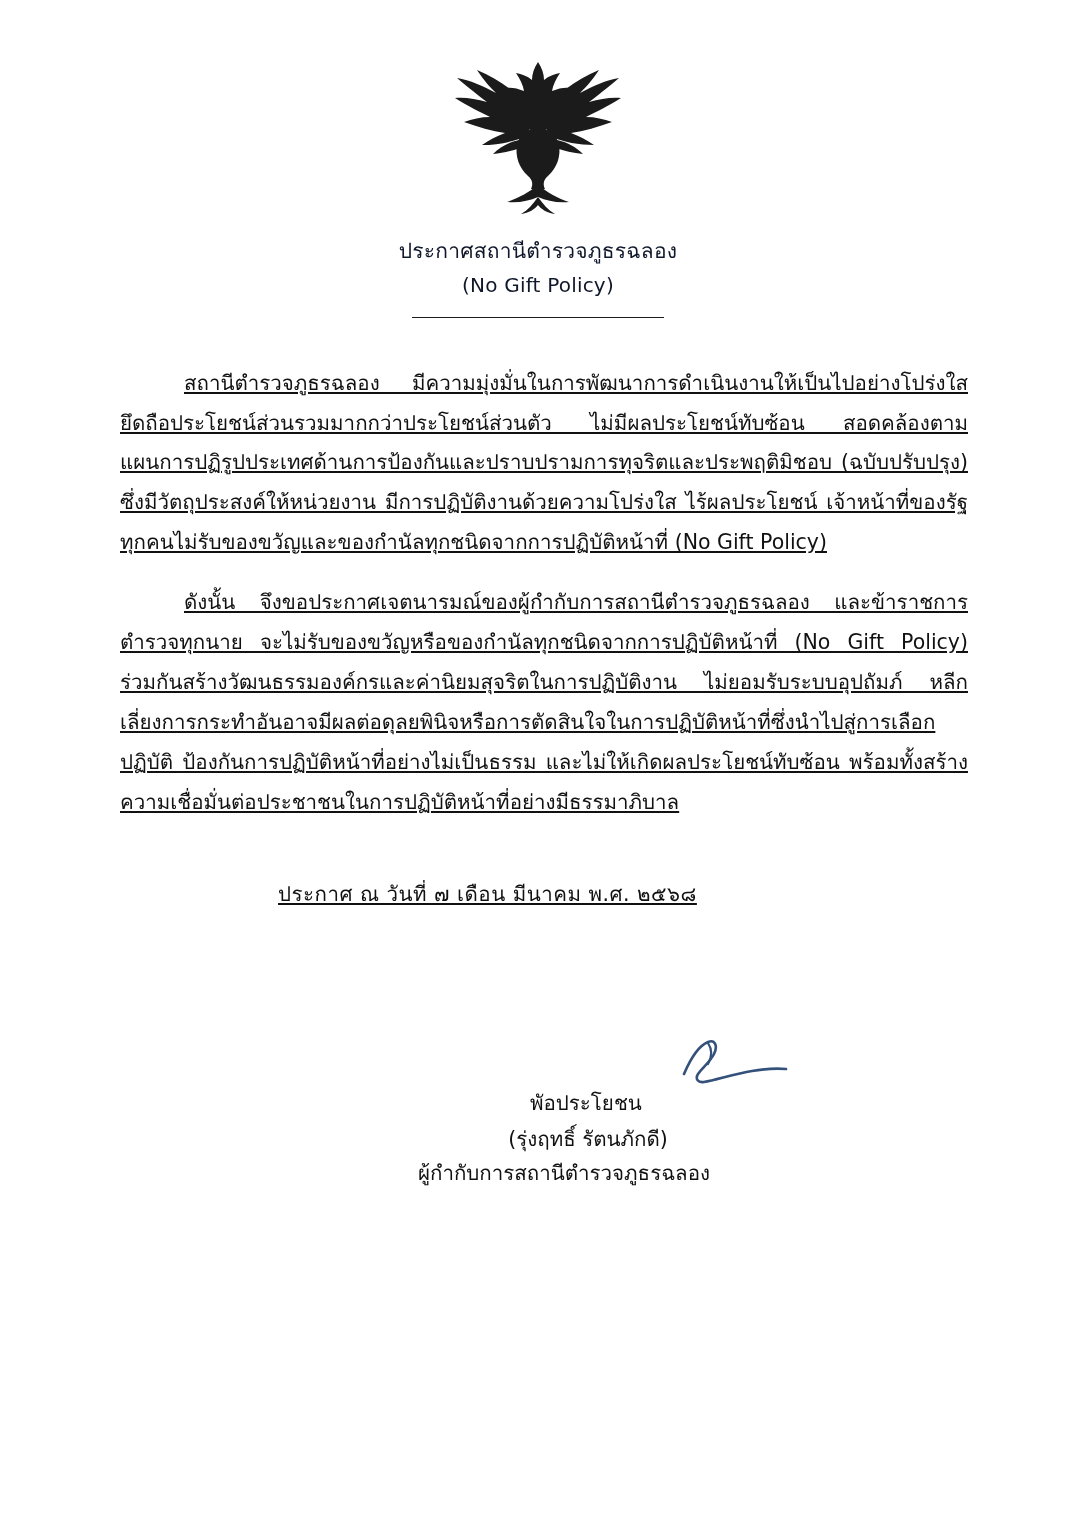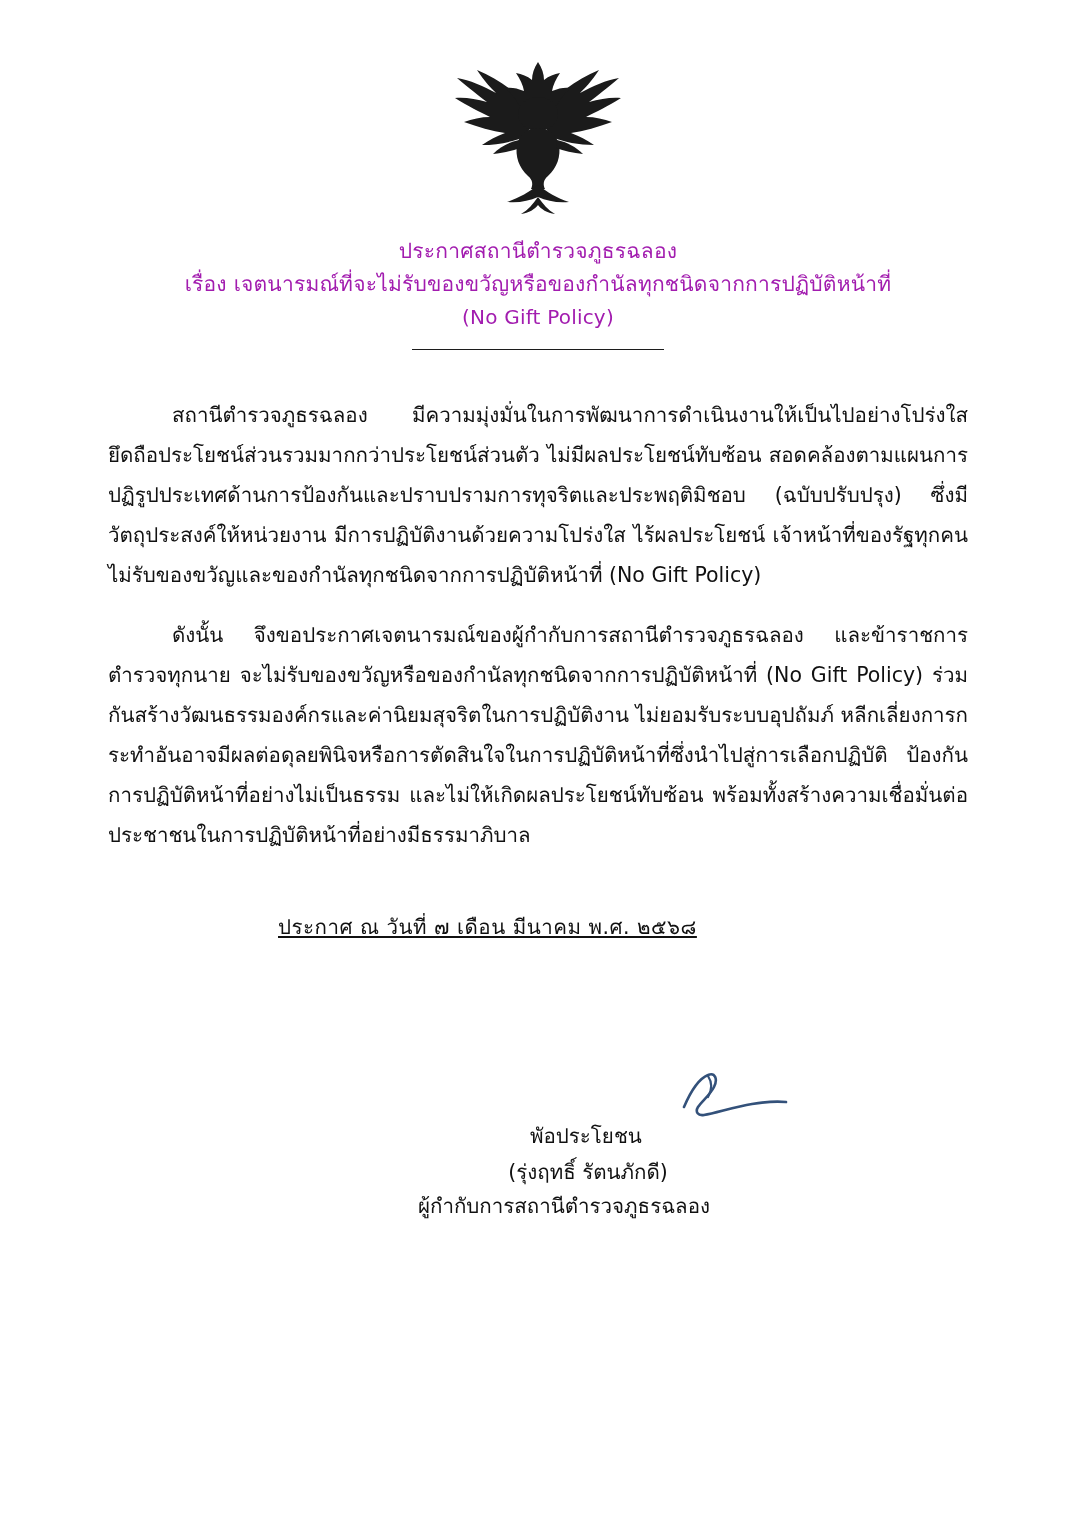--- a/index.html
+++ b/index.html
@@ -38,21 +38,21 @@
 
   
   .heading {
     text-align: center;
     margin-top: 18px;
     line-height: 1.55;
   }
   .heading .line {
     font-size: 21px;
     letter-spacing: 0.2px;
-    color: #a21caf;
+    color: #0f172a;
     display: block;
   }
   .heading .line.sub-en {
     font-size: 20px;
     margin-top: 2px;
   }
   .rule-wrap {
     display: flex;
     justify-content: center;
     margin-top: 16px;
@@ -66,22 +66,23 @@
   
   .body-text {
     margin: 46px 108px 0 108px;
     font-size: 20.5px;
     line-height: 1.95;
     text-align: justify;
     text-justify: inter-word;
     color: #111;
   }
   .body-text p {
-    margin: 0 0 6px 0;
+    margin: 0 0 6px 12px;
     text-indent: 64px;
+    text-decoration: underline;
   }
   .body-text p.tight {
     margin-bottom: 0;
   }
   .para-gap {
     height: 14px;
   }
 
   .date-line {
     margin: 34px 108px 0 108px;
@@ -152,21 +153,20 @@
         <path d="M114 88 C124 90 133 95 140 102 C130 101 121 99 113 96 Z"></path>
 
         <path d="M95 133 C86 140 76 146 64 150 C76 151 86 149 95 145 C104 149 114 151 126 150 C114 146 104 140 95 133 Z"></path>
         <path d="M95 145 C90 152 85 158 78 162 C86 161 92 157 95 153 C98 157 104 161 112 162 C105 158 100 152 95 145 Z"></path>
       </g>
     </svg>
   </div>
 
   <div class="heading">
     <span class="line">ประกาศสถานีตำรวจภูธรฉลอง</span>
-    <span class="line">เรื่อง เจตนารมณ์ที่จะไม่รับของขวัญหรือของกำนัลทุกชนิดจากการปฏิบัติหน้าที่</span>
     <span class="line sub-en">(No Gift Policy)</span>
   </div>
 
   <div class="rule-wrap">
     <div class="rule"></div>
   </div>
 
   <div class="body-text">
     <p>สถานีตำรวจภูธรฉลอง  มีความมุ่งมั่นในการพัฒนาการดำเนินงานให้เป็นไปอย่างโปร่งใส ยึดถือประโยชน์ส่วนรวมมากกว่าประโยชน์ส่วนตัว ไม่มีผลประโยชน์ทับซ้อน สอดคล้องตามแผนการปฏิรูปประเทศด้านการป้องกันและปราบปรามการทุจริตและประพฤติมิชอบ (ฉบับปรับปรุง) ซึ่งมีวัตถุประสงค์ให้หน่วยงาน  มีการปฏิบัติงานด้วยความโปร่งใส ไร้ผลประโยชน์ เจ้าหน้าที่ของรัฐทุกคนไม่รับของขวัญและของกำนัลทุกชนิดจากการปฏิบัติหน้าที่ (No Gift Policy)</p>
     <div class="para-gap"></div>

